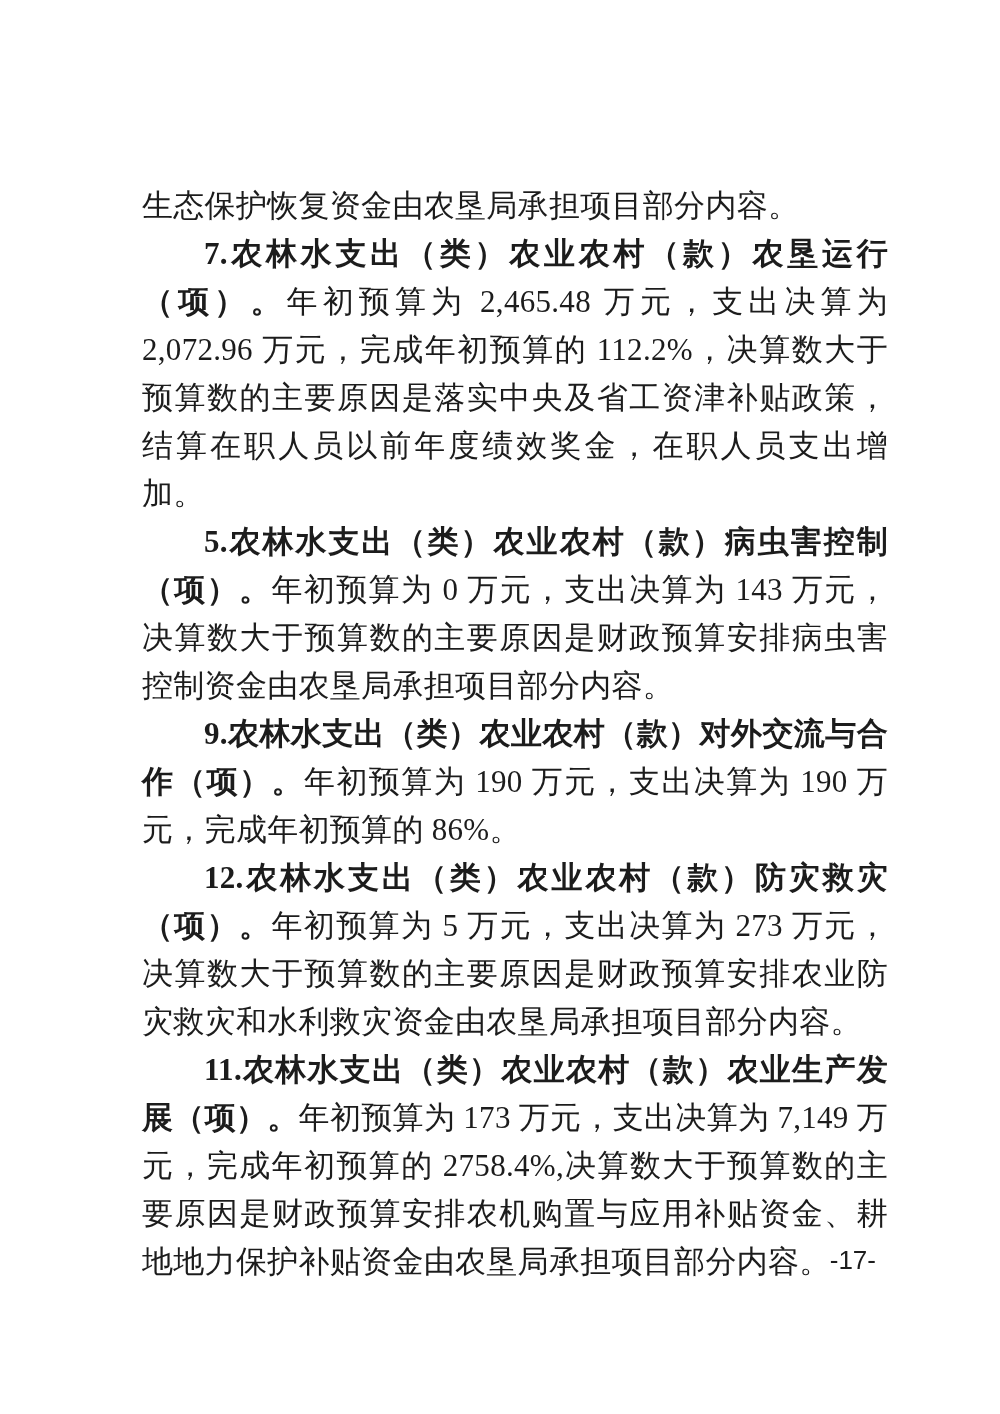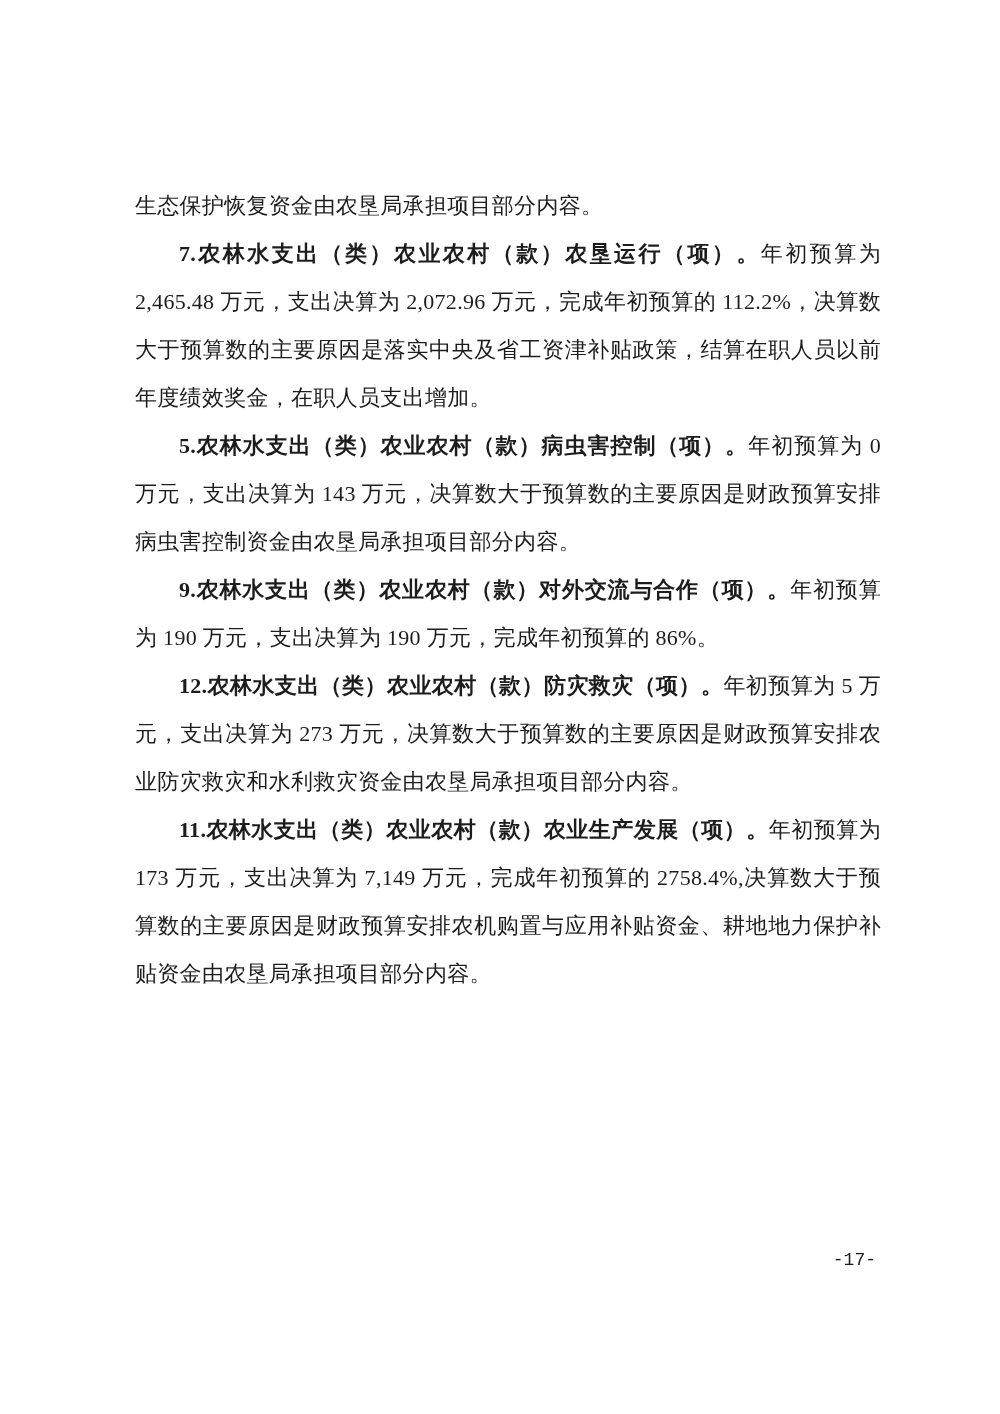--- a/index.html
+++ b/index.html
@@ -11,48 +11,48 @@
     position: relative;
     width: 1000px;
     height: 1414px;
     background: #ffffff;
     overflow: hidden;
     font-family: "Liberation Serif", "DejaVu Serif", serif;
     color: #1c1c1c;
   }
   .text-block {
     position: absolute;
-    left: 135px;
+    left: 142px;
     top: 182px;
     width: 746px;
-    font-size: 22px;
+    font-size: 31px;
     line-height: 48px;
     text-align: justify;
     text-justify: inter-ideograph;
     letter-spacing: 0.3px;
   }
   .text-block p {
     margin: 0;
     padding: 0;
   }
   p.indented {
     text-indent: 2em;
   }
   .para-heading {
     font-weight: bold;
     margin-top: 9px;
   }
   .page-number {
     position: absolute;
     top: 1242px;
     right: 124px;
-    font-size: 18px;
+    font-size: 26px;
     line-height: 36px;
     color: #1c1c1c;
-    font-family: Liberation Mono, monospace;
+    font-family: Liberation Sans, sans-serif;
   }
 </style>
 </head>
 <body>
 
 <div class="page">
 
   <div class="text-block">
 
     <p class="para">生态保护恢复资金由农垦局承担项目部分内容。</p>

